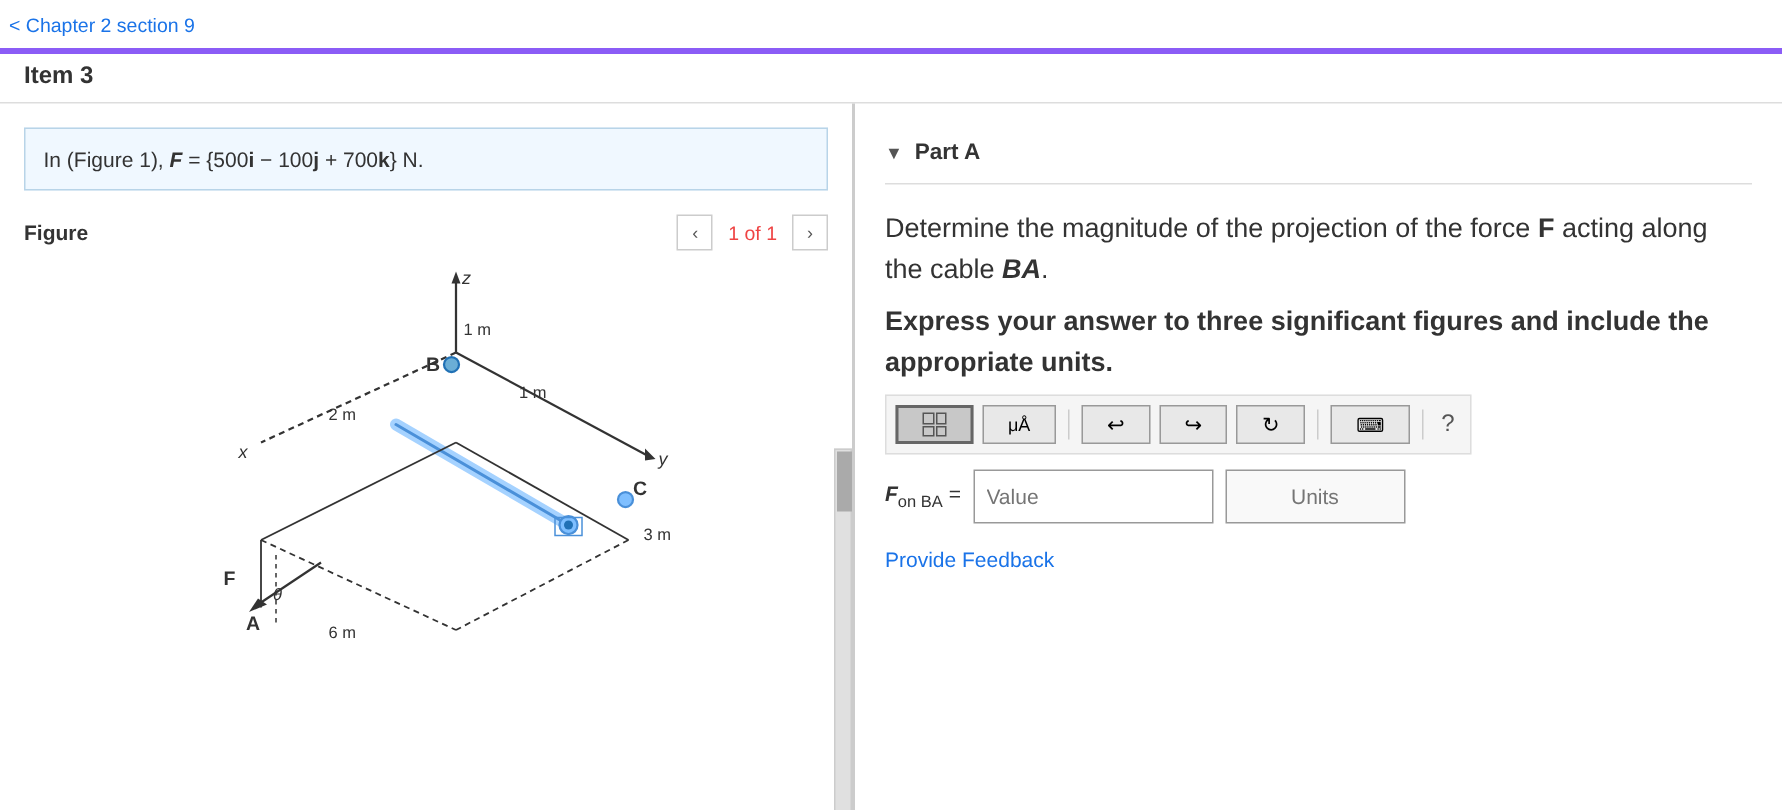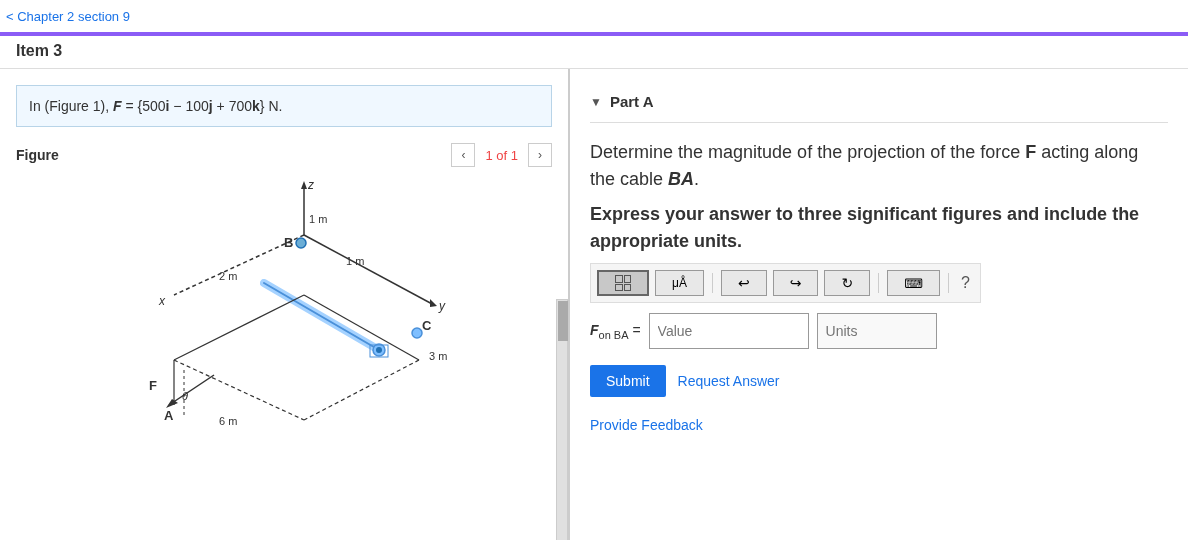--- a/index.html
+++ b/index.html
@@ -50,21 +50,21 @@
     .toolbar-btn { border: 1px solid #999; background: #e8e8e8; padding: 3px 16px; cursor: pointer; font-size: 12px; display: flex; align-items: center; gap: 2px; min-width: 28px; height: 26px; justify-content: center; }
     .toolbar-btn.active { background: #c8c8c8; border: 2px solid #666; }
     .toolbar-separator { width: 1px; height: 20px; background: #ccc; margin: 0 2px; }
     .question-mark { font-size: 16px; color: #555; cursor: pointer; padding: 0 4px; }
     
     
     .answer-row { display: flex; align-items: center; gap: 8px; margin-bottom: 16px; }
     .answer-label { font-size: 14px; }
     .answer-label sub { font-size: 11px; }
     .value-input { width: 160px; height: 36px; border: 1px solid #999; padding: 4px 8px; font-size: 14px; color: #aaa; }
-    .units-input { width: 120px; height: 36px; border: 1px solid #999; padding: 4px 8px; font-size: 14px; color: #aaa; text-align: left; background: #f9f9f9; }
+    .units-input { width: 120px; height: 36px; border: 1px solid #999; padding: 4px 8px; font-size: 14px; color: #aaa; text-align: center; background: #f9f9f9; }
     
     
     .buttons-row { display: flex; align-items: center; gap: 12px; margin-bottom: 20px; }
     .submit-btn { background: #1a73e8; color: #fff; border: none; padding: 8px 16px; cursor: pointer; font-size: 14px; border-radius: 2px; }
     .request-link { color: #1a73e8; text-decoration: none; cursor: pointer; font-size: 14px; }
     
     .feedback-link { color: #1a73e8; text-decoration: none; cursor: pointer; font-size: 14px; }
     
     
     .grid-icon { display: grid; grid-template-columns: 1fr 1fr; gap: 1px; width: 16px; height: 16px; }
@@ -219,24 +219,20 @@
       
       <div class="answer-row">
         <span class="answer-label">
           <em><strong>F</strong></em><sub>on BA</sub> =
         </span>
         <input type="text" class="value-input" placeholder="Value" style="">
         <input type="text" class="units-input" placeholder="Units" style="">
       </div>
       
       
-      <div class="buttons-row">
-        <button class="submit-btn">Submit</button>
-        <a class="request-link">Request Answer</a>
-      </div>
       
       
       <a class="feedback-link">Provide Feedback</a>
       
     </div>
 
   </div>
 </div>
 
 </body></html>

